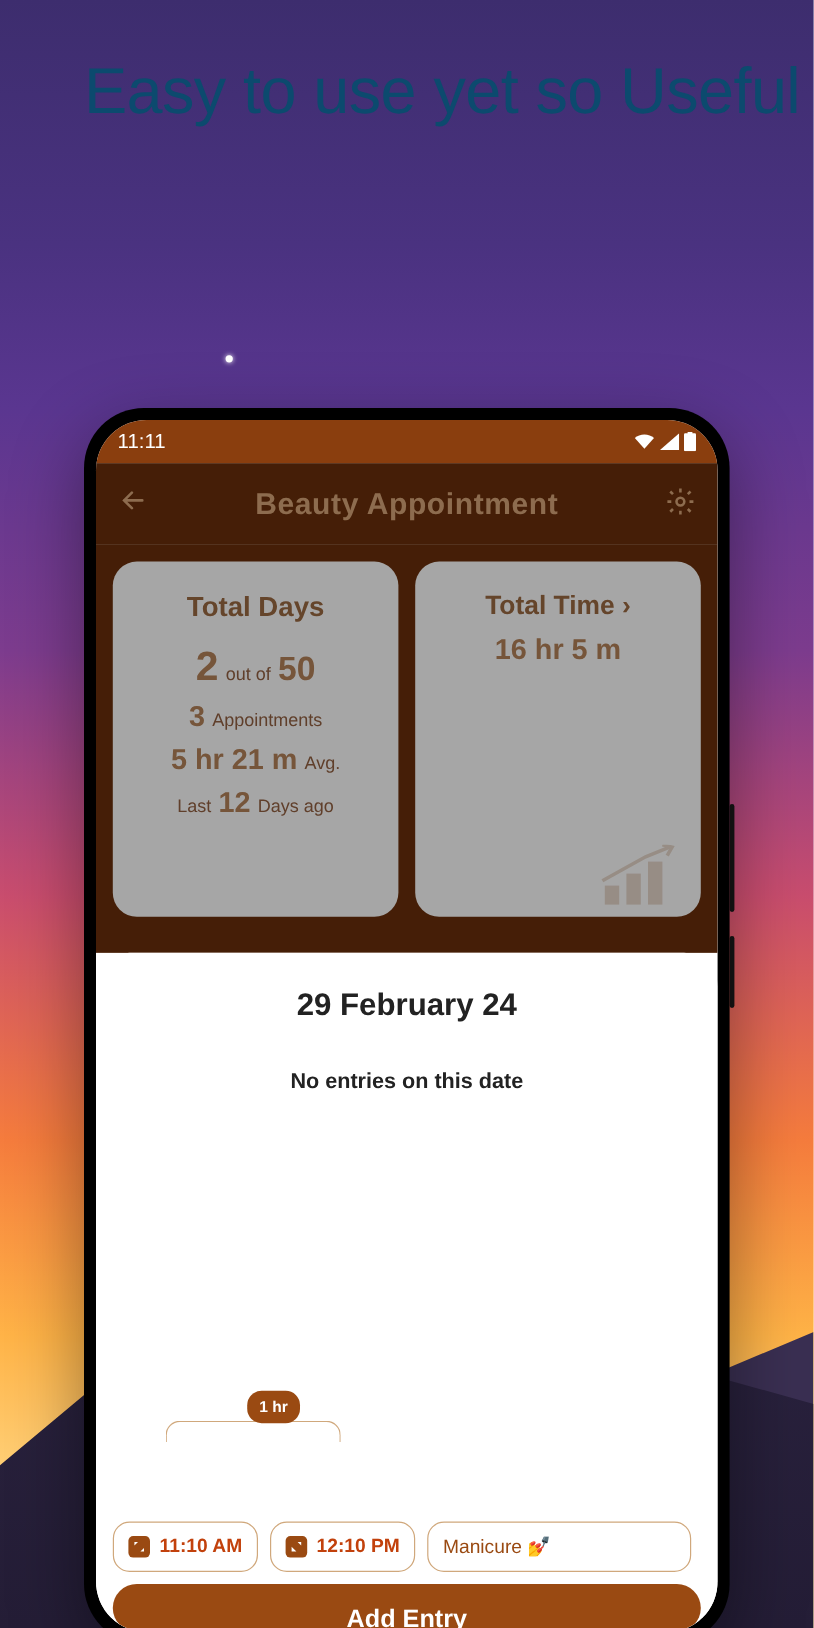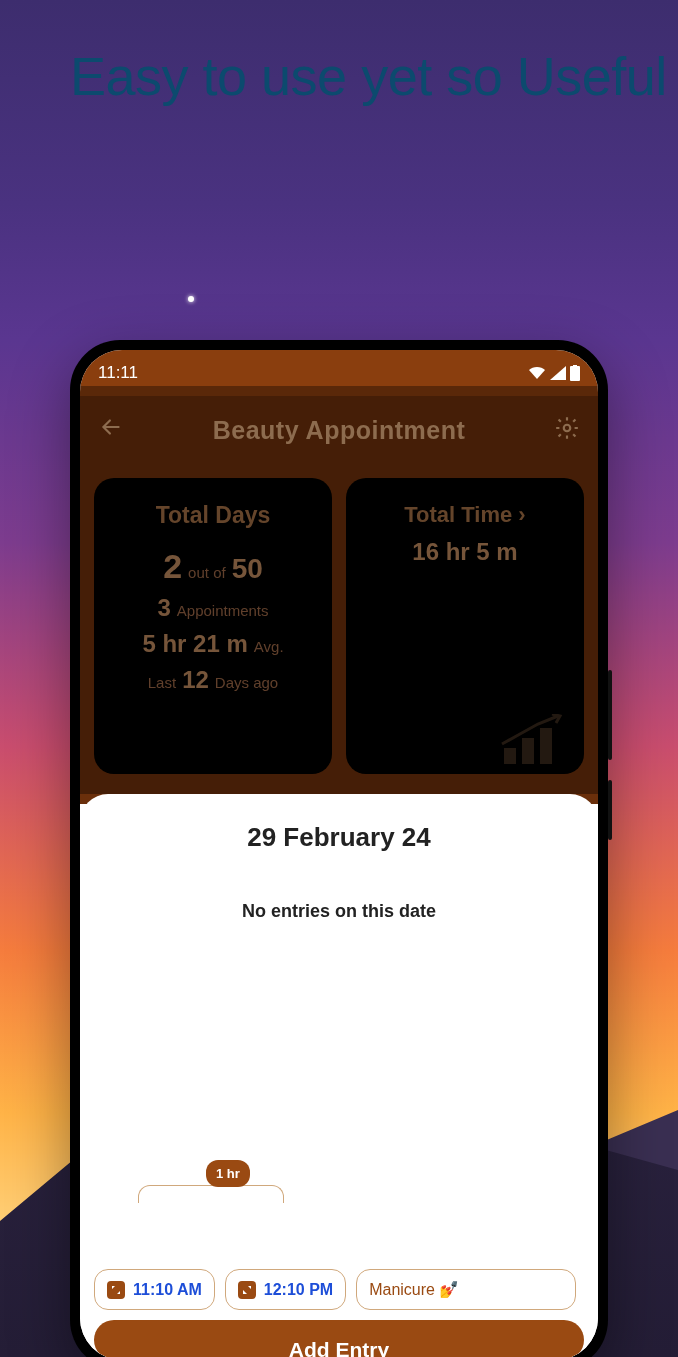--- a/index.html
+++ b/index.html
@@ -61,21 +61,21 @@
   .screen {
     width: 100%;
     height: 100%;
     border-radius: 42px;
     overflow: hidden;
     background: #fff;
     position: relative;
   }
   
   .status-bar {
-    height: 46px;
+    height: 36px;
     background: #8a3e0e;
     display: flex;
     align-items: center;
     justify-content: space-between;
     padding: 0 18px;
     color: #fff;
     font-size: 17px;
     font-weight: 500;
     gap: 20px;
   }
@@ -103,21 +103,21 @@
   .gear-btn { color: #d9a67a; cursor: pointer; }
   
   .stats-area {
     height: 340px;
     background: #6a2f0b;
     display: flex;
     gap: 14px;
     padding: 14px 14px 30px 14px;
   }
   .stat-card {
-    background: #000000;
+    background: #ffffff;
     border-radius: 20px;
     flex: 1;
     padding: 24px 14px;
     display: flex;
     flex-direction: column;
     align-items: center;
     color: #b5835a;
     position: relative;
   }
   .stat-card.right { justify-content: flex-start; }
@@ -137,21 +137,21 @@
     left: 0; right: 0;
     bottom: 0;
     background: #fff;
     border-radius: 28px 28px 0 0;
     padding: 28px 14px 0 14px;
     display: flex;
     flex-direction: column;
     z-index: 10;
   }
   .sheet-date { text-align: center; font-size: 26px; font-weight: 700; color: #222; }
-  .no-entries { text-align: center; font-size: 18px; font-weight: 600; color: #222; margin-top: 48px; }
+  .no-entries { text-align: center; font-size: 18px; font-weight: 600; color: #222; margin-top: 38px; }
   .spacer { flex: 1; }
   
   .duration-badge {
     position: absolute;
     bottom: 82px;
     left: 112px;
     background: #9a4a12;
     color: #fff;
     font-size: 13px;
     font-weight: 600;
@@ -177,21 +177,21 @@
   }
   .pill {
     border: 1.5px solid #d0a87c;
     border-radius: 14px;
     padding: 10px 12px;
     display: flex;
     align-items: center;
     gap: 8px;
     font-size: 16px;
     font-weight: 600;
-    color: #1d4ed8;
+    color: #c2410c;
     cursor: pointer;
     background: #fff;
   }
   .pill.tag { font-weight: 500; color: #9a4a12; min-width: 220px; }
   .pill-icon {
     width: 18px; height: 18px;
     background: #9a4a12;
     border-radius: 4px;
     display: flex; align-items: center; justify-content: center;
     color: #fff; font-size: 11px;

